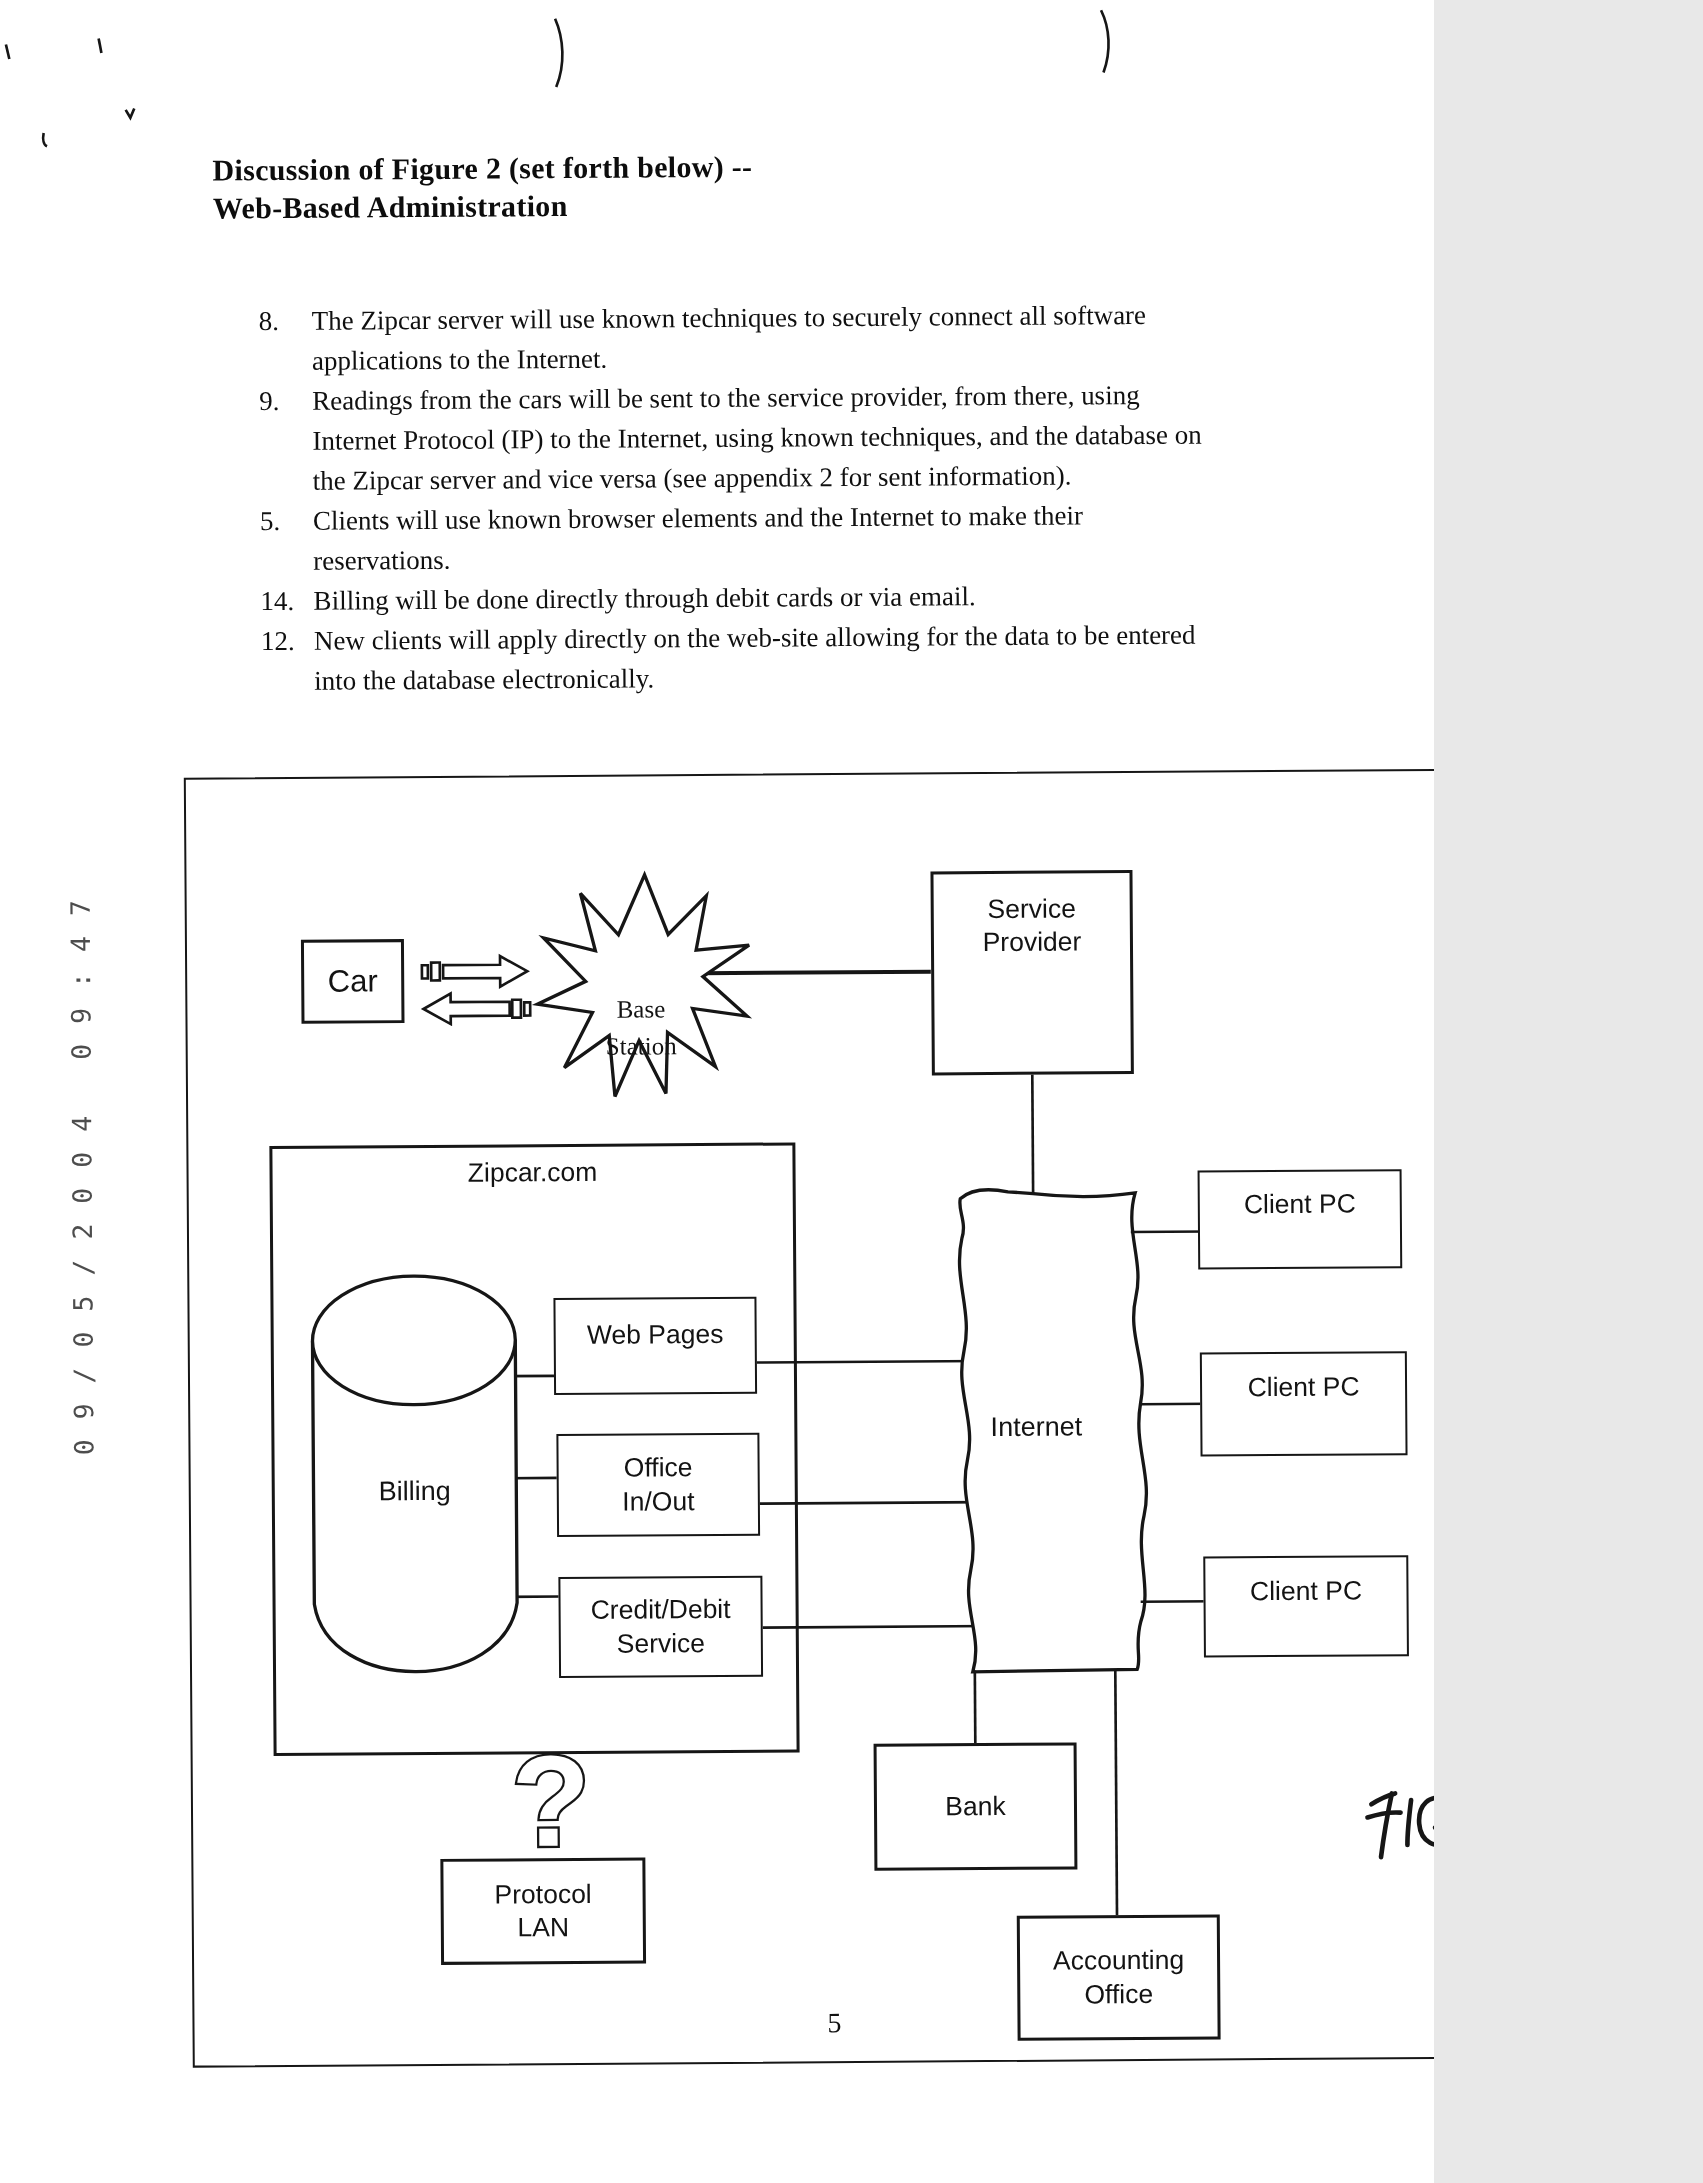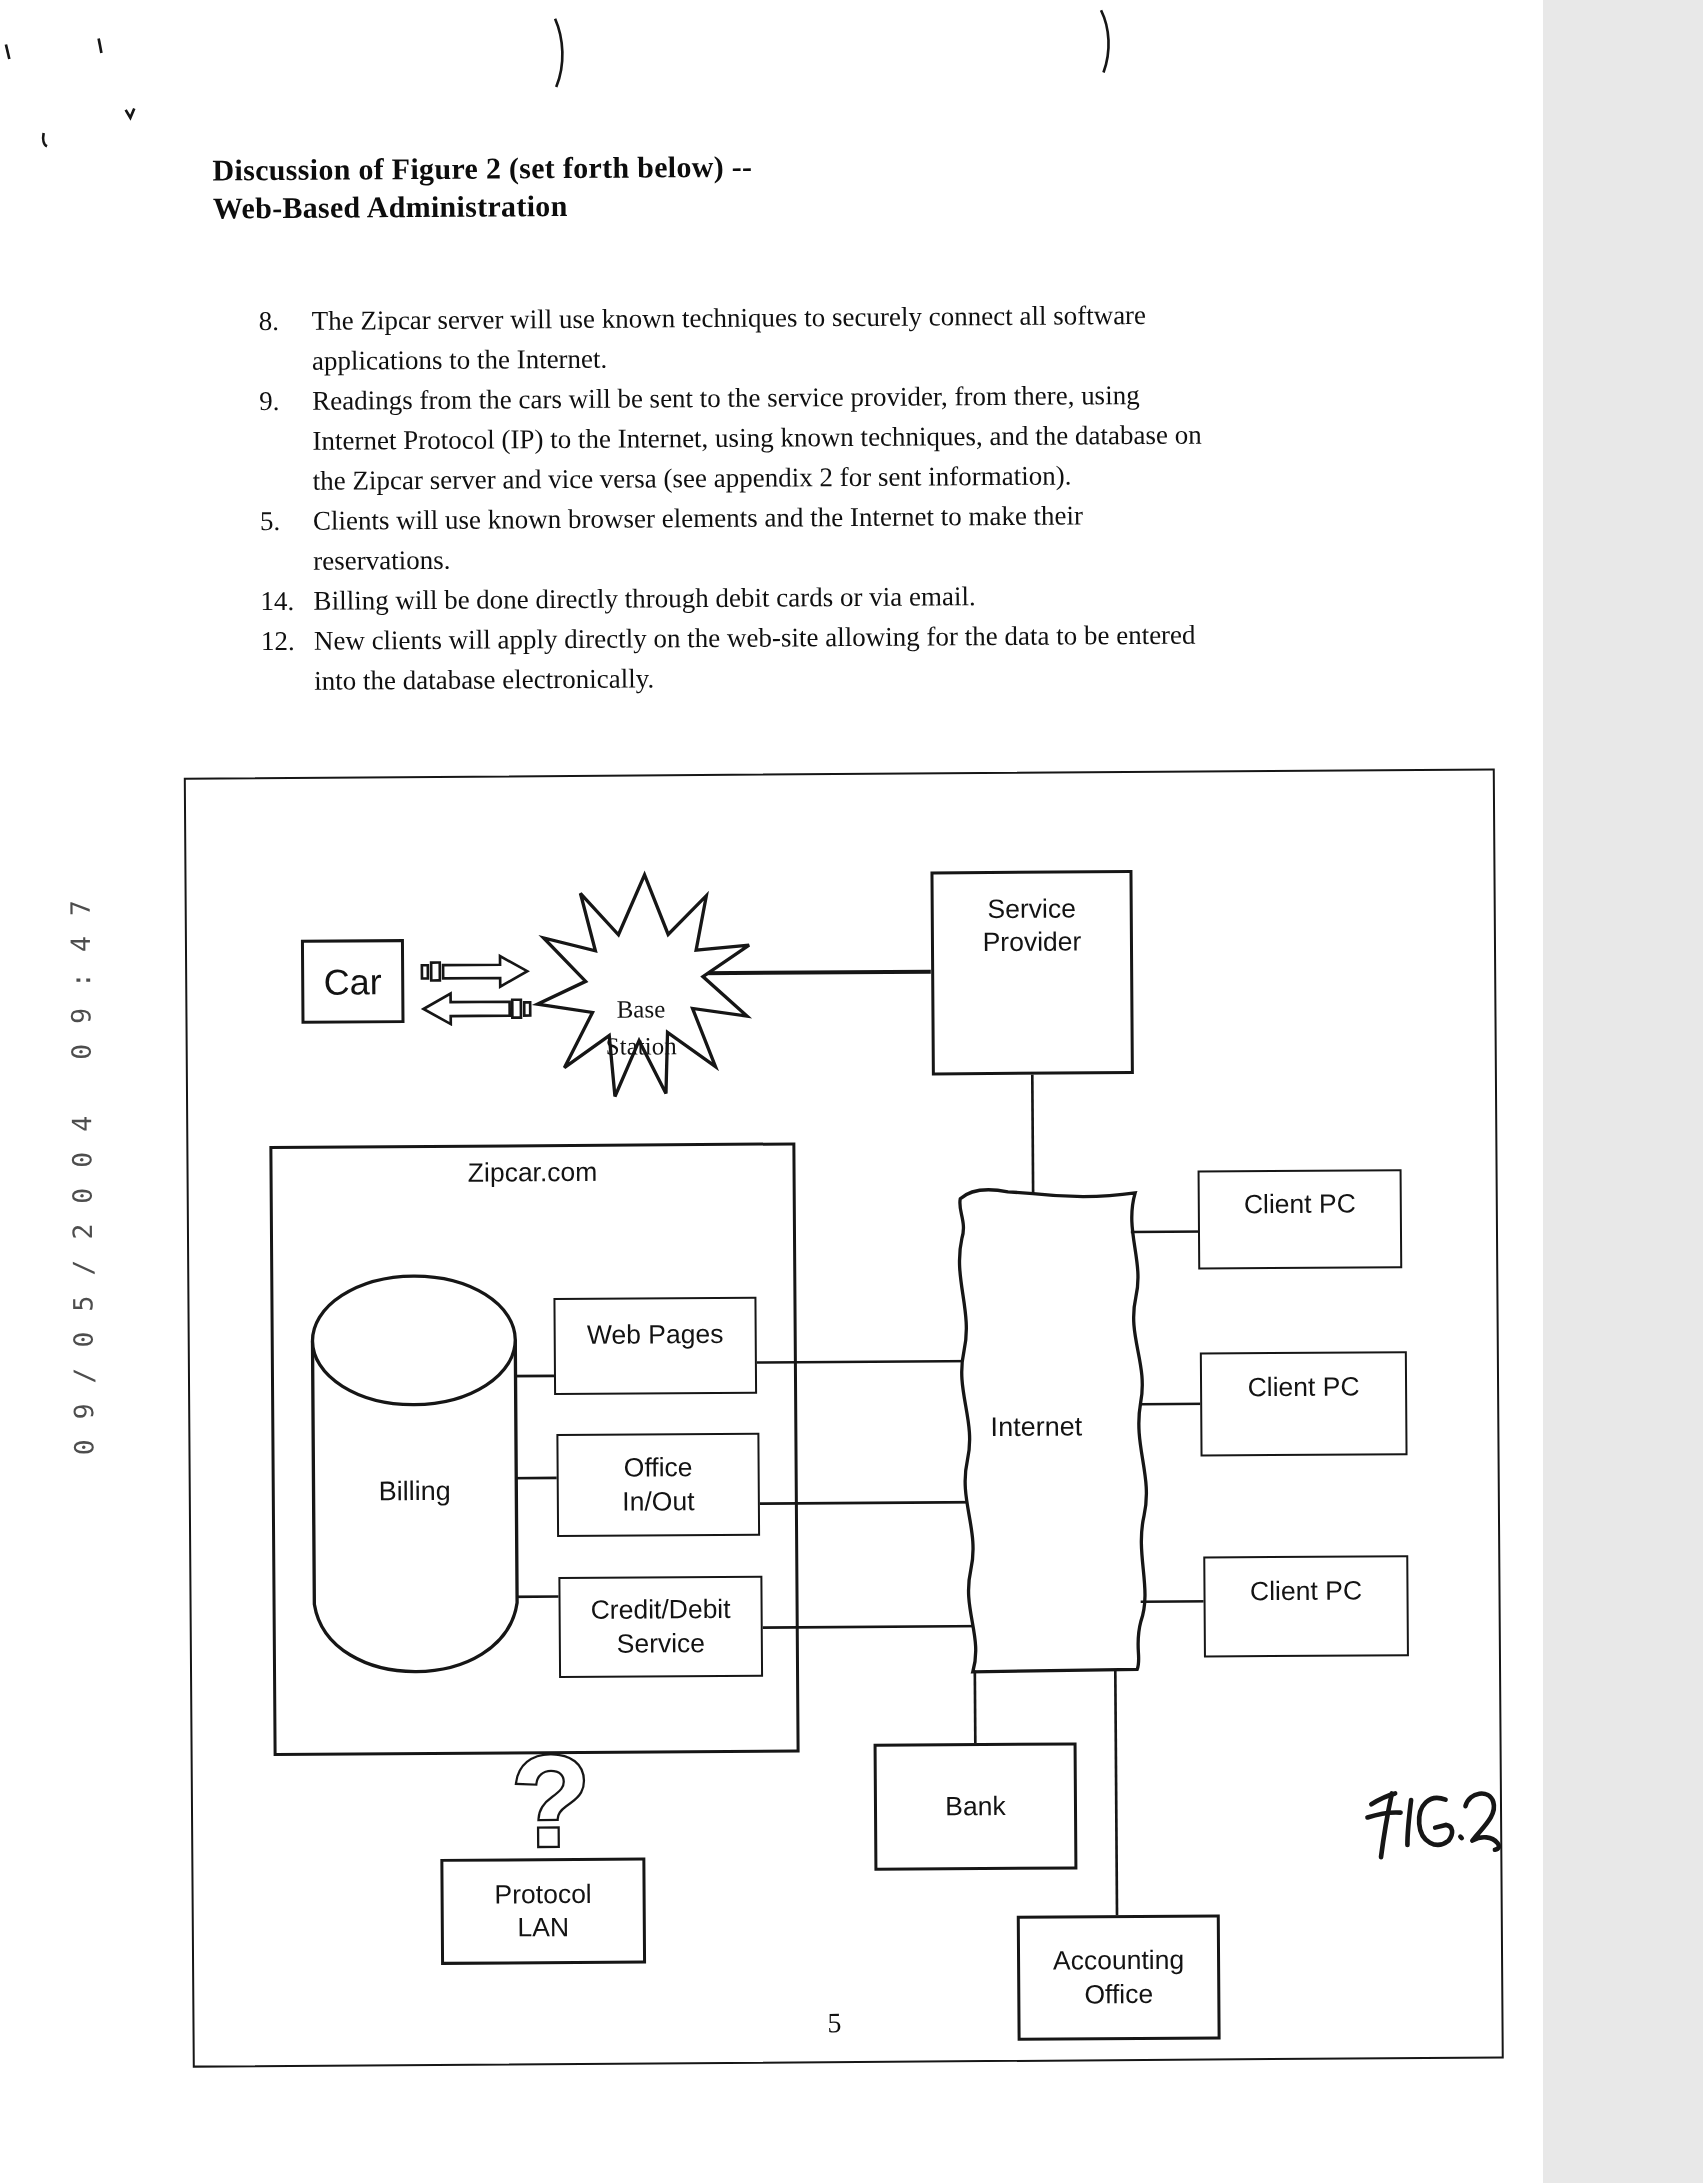--- a/index.html
+++ b/index.html
@@ -1,16 +1,16 @@
 <!DOCTYPE html>
 <html style="font-size:10.6px"><head>
 <meta charset="utf-8">
 <style>
   html,body{margin:0;padding:0;background:#e8e8e8;}
-  #page{position:relative;width:1543px;height:2183px;background:#ffffff;overflow:hidden;
+  #page{position:relative;width:1434px;height:2183px;background:#ffffff;overflow:hidden;
         font-family:"Liberation Serif",serif;color:#111;}
   #tilt{position:absolute;inset:0;transform:rotate(-0.4deg);transform-origin:852px 1092px;}
   svg.layer{position:absolute;left:0;top:0;z-index:1;}
 
   .doc-title{position:absolute;left:219px;top:147px;font-weight:bold;font-size:30px;
              line-height:38px;color:#0d0d0d;letter-spacing:0.3px;}
   .list{position:absolute;left:264px;top:297px;font-size:27px;color:#101010;}
   .list .ln{height:40px;line-height:40px;white-space:nowrap;}
   .list .num{display:inline-block;width:53px;}
   .list .cont{padding-left:53px;}
@@ -127,21 +127,21 @@
         <path d="M2204,2732 C2210,2710 2240,2706 2246,2726 C2252,2746 2230,2764 2214,2784 C2228,2776 2244,2778 2252,2788 C2256,2793 2254,2797 2248,2798"></path>
       </g>
 
       <g stroke-width="6" stroke-linecap="round" stroke-linejoin="round" aria-label="78">
         <path d="M2352,3154 C2370,3138 2392,3131 2401,3136 C2397,3158 2391,3178 2387,3191"></path>
         <path d="M2406,3132 C2414,3123 2423,3127 2421,3138 C2419,3148 2407,3152 2405,3163 C2403,3175 2413,3181 2420,3174 C2426,3166 2422,3154 2411,3150"></path>
       </g>
     </g>
   </svg>
 
-  <div class="box" style="left:302px;top:936px;width:103px;height:84px;font-size:36px;">
+  <div class="box" style="left:302px;top:936px;width:103px;height:84px;font-size:31px;">
     <span>Car</span>
   </div>
 
   <div class="flabel serif-label" style="left:575px;top:989px;width:133px;font-size:25px;line-height:37px;">
     <div>Base</div>
     <div>Station</div>
   </div>
 
   <div class="box topalign" style="left:932px;top:872px;width:202px;height:204px;padding-top:18.6px;">
     <div>Service</div>

